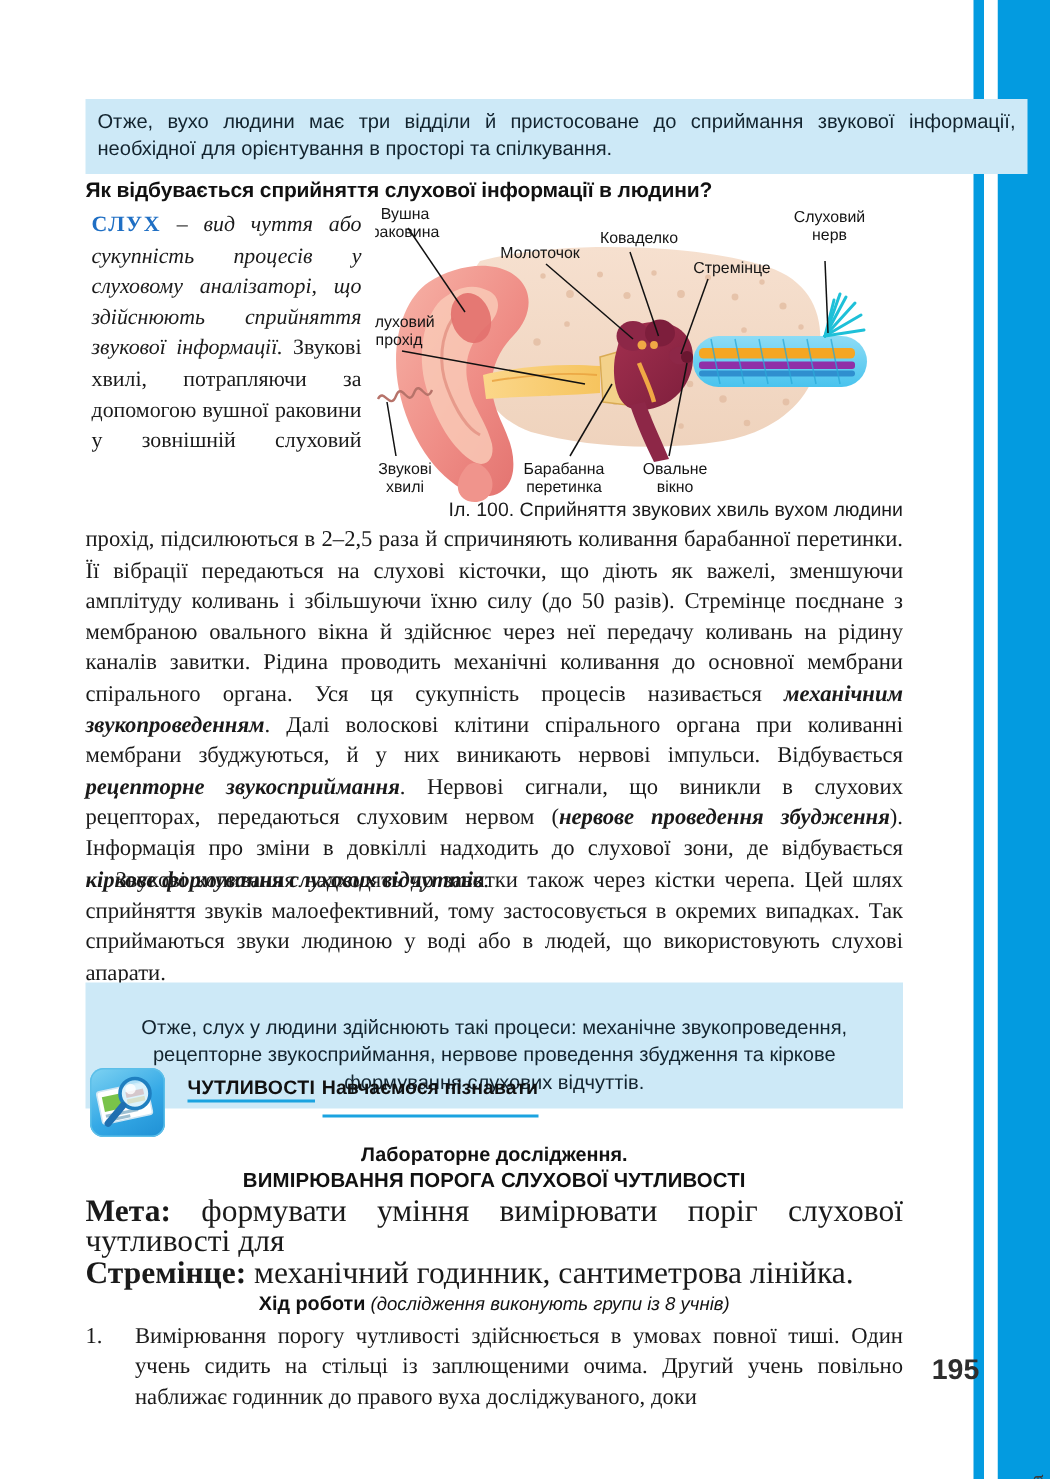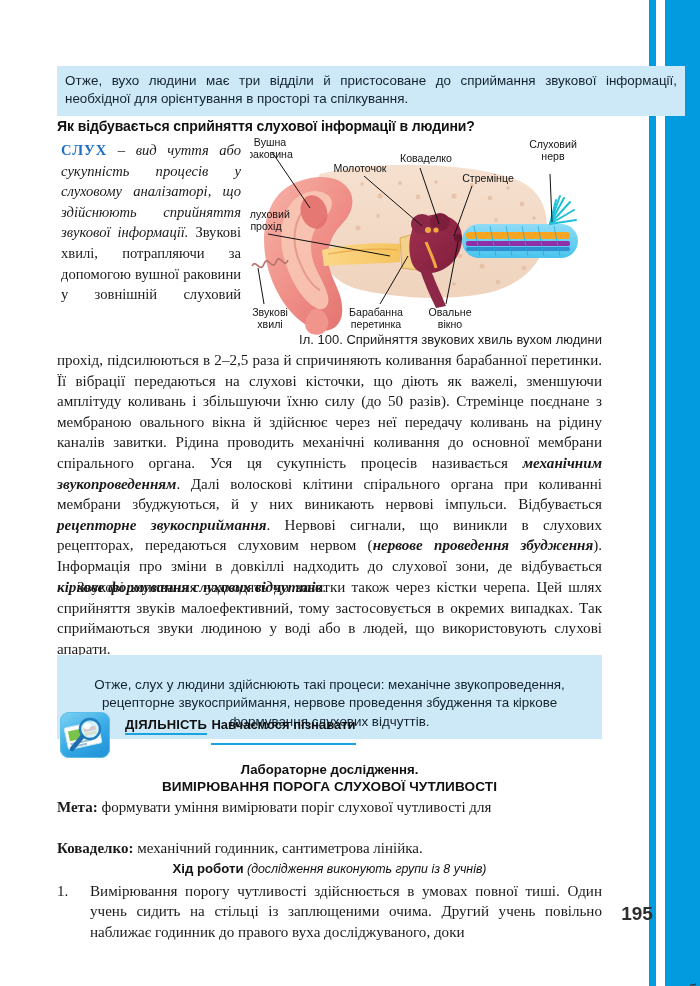--- a/index.html
+++ b/index.html
@@ -221,21 +221,21 @@
   .lab-line2 {
     position:absolute; left:0; top:779px; width:545px;
     text-align:center;
     font-family:"Liberation Sans", sans-serif;
     font-size:13.6px; font-weight:bold; color:#111;
     letter-spacing:0.1px;
   }
   .lab-field {
     position:absolute; left:0; width:545px;
     font-family:"Liberation Serif", serif;
-    font-size:15px; line-height:20.4px;
+    font-size:21px; line-height:20.4px;
     text-align:justify; text-align-last:left;
   }
   .lab-field b { font-weight:bold; }
   #lab-goal { top:797px; padding-left:0; }
   #lab-goal .cont { display:block; padding-left:38px; }
   #lab-equip { top:838px; }
   .lab-proc-head {
     position:absolute; left:0; top:861px; width:545px;
     text-align:center;
     font-family:"Liberation Sans", sans-serif;
@@ -451,34 +451,34 @@
             <rect x="9" y="31" width="16" height="2" fill="#9dbfd1"></rect>
             <rect x="25" y="16" width="12" height="4" fill="#e8553c"></rect>
             <rect x="25" y="21" width="12" height="3" fill="#f0b93c"></rect>
           </g>
           <circle cx="30" cy="17" r="10" fill="#cfeefb" fill-opacity="0.75" stroke="#1f7fc0" stroke-width="2.4"></circle>
           <circle cx="27" cy="14" r="3.5" fill="#ffffff" fill-opacity="0.8"></circle>
           <line x1="22" y1="25" x2="12" y2="37" stroke="#1f6fb0" stroke-width="4.5" stroke-linecap="round"></line>
         </svg>
       </div>
       <div class="activity-labels">
-        <div class="activity-title">ДІЯЛЬНІСТЬ</div>
+        <div class="activity-title">ЧУТЛИВОСТІ</div>
         <div class="activity-sub">Навчаємося пізнавати</div>
       </div>
     </div>
 
     <div class="lab-line1">Лабораторне дослідження.</div>
     <div class="lab-line2">ВИМІРЮВАННЯ ПОРОГА СЛУХОВОЇ ЧУТЛИВОСТІ</div>
 
     <div id="lab-goal" class="lab-field">
       <b>Мета:</b><span> формувати уміння вимірювати поріг слухової чутливості для</span>
     </div>
 
     <div id="lab-equip" class="lab-field">
-      <b>Коваделко:</b><span> механічний годинник, сантиметрова лінійка.</span>
+      <b>Стремінце:</b><span> механічний годинник, сантиметрова лінійка.</span>
     </div>
 
     <div class="lab-proc-head">
       <b>Хід роботи</b><i> (дослідження виконують групи із 8 учнів)</i>
     </div>
 
     <div class="lab-step">
       <span class="num">1.</span>
       <span class="txt">Вимірювання порогу чутливості здійснюється в умовах повної тиші. Один учень сидить на стільці із заплющеними очима. Другий учень повільно наближає годинник до правого вуха досліджуваного, доки</span>
     </div>

